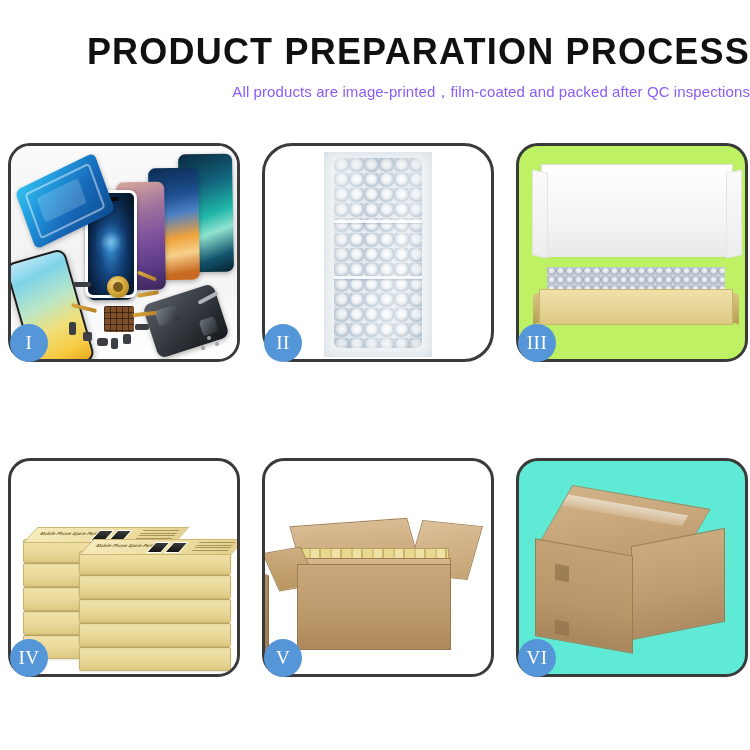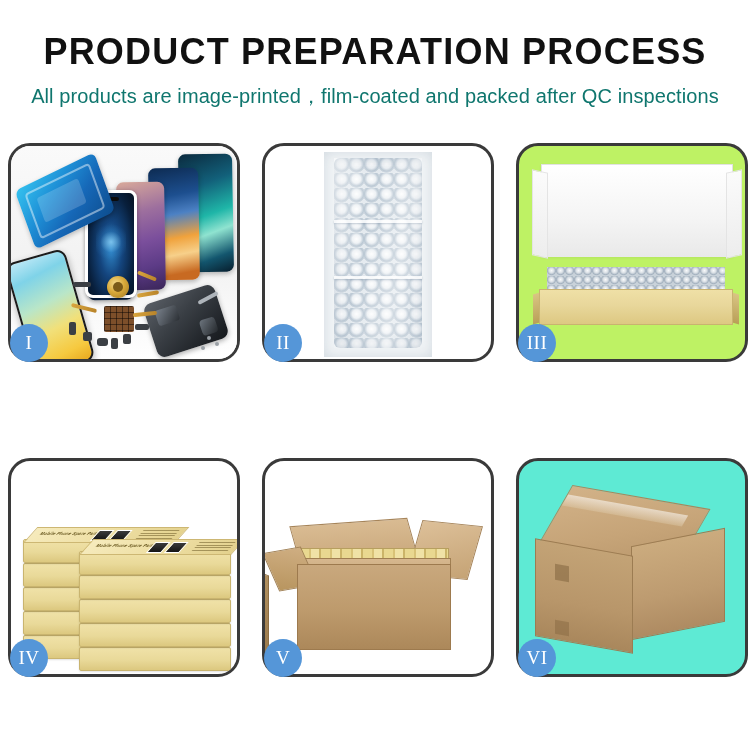--- a/index.html
+++ b/index.html
@@ -12,37 +12,37 @@
     height: 750px;
     font-family: "Liberation Sans", sans-serif;
     overflow: hidden;
     position: relative;
   }
 
   
   .header {
     width: 750px;
     padding-top: 34px;
-    text-align: center;
+    text-align: right;
   }
   .title {
     font-family: "Liberation Sans", sans-serif;
     font-size: 36px;
     font-weight: 700;
     letter-spacing: 1.2px;
     color: #111111;
     line-height: 1;
     margin: 0;
     white-space: nowrap;
   }
   .subtitle {
     font-family: "Liberation Sans", sans-serif;
-    font-size: 20px;
+    font-size: 15px;
     font-weight: 400;
-    color: #0f766e;
+    color: #8b5cf6;
     letter-spacing: 0.1px;
     margin: 13px 0 0 0;
     white-space: nowrap;
   }
 
   
   .grid {
     position: absolute;
     top: 143px;
     left: 8px;
@@ -233,21 +233,21 @@
     height: 4px;
   }
   .screw {
     position: absolute;
     width: 4px; height: 4px;
     border-radius: 50%;
     background: #9aa0a6;
   }
 
   
-  .p2 { background: #ffffff; }
+  .p2 { background: #ffffff; border-radius: 30px; }
   .bw-strip {
     position: absolute;
     left: 50%; top: 6px;
     width: 108px; height: 205px;
     margin-left: -54px;
     background: #f2f5f7;
     box-shadow: 0 0 14px rgba(150,165,180,.35) inset;
   }
   .bw-inner {
     position: absolute;

